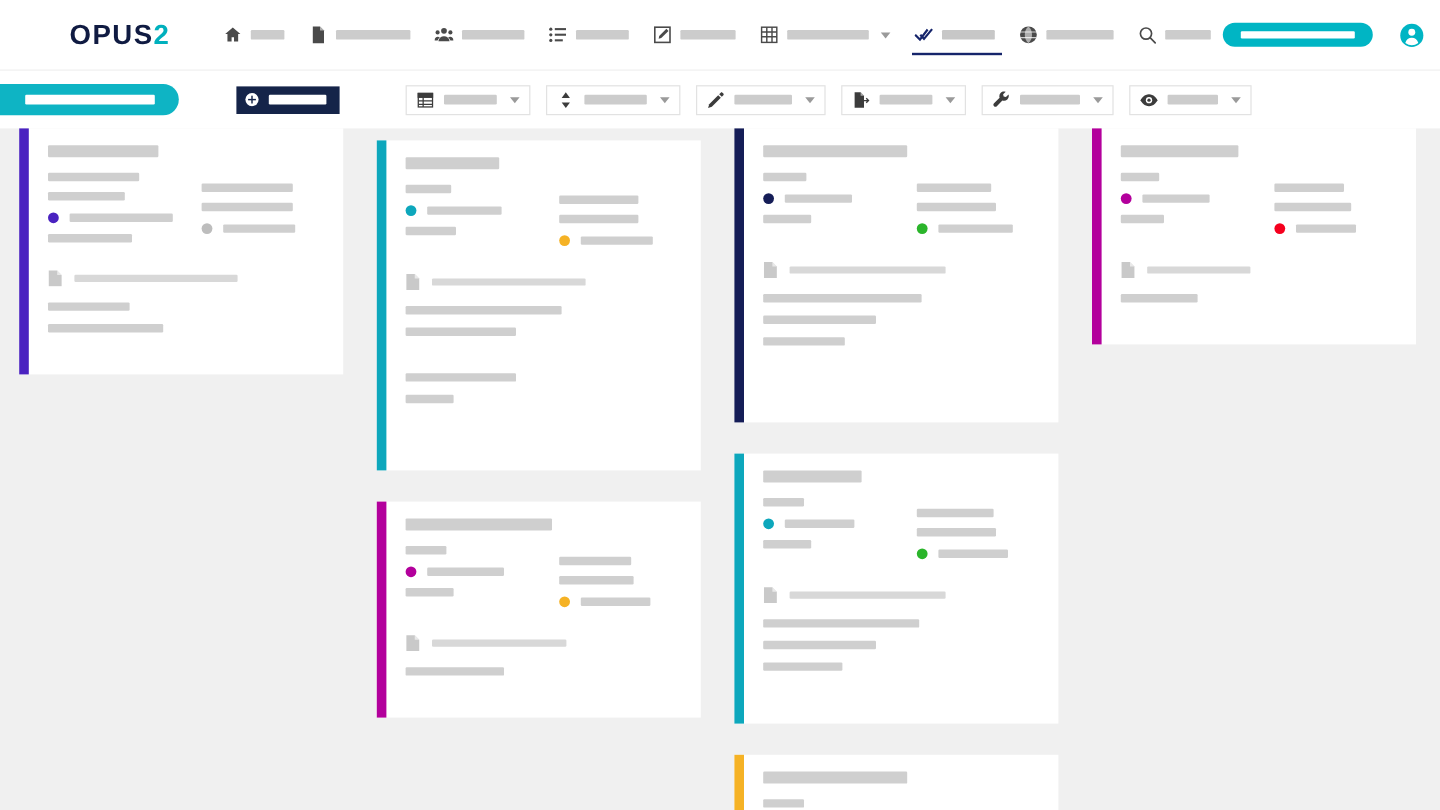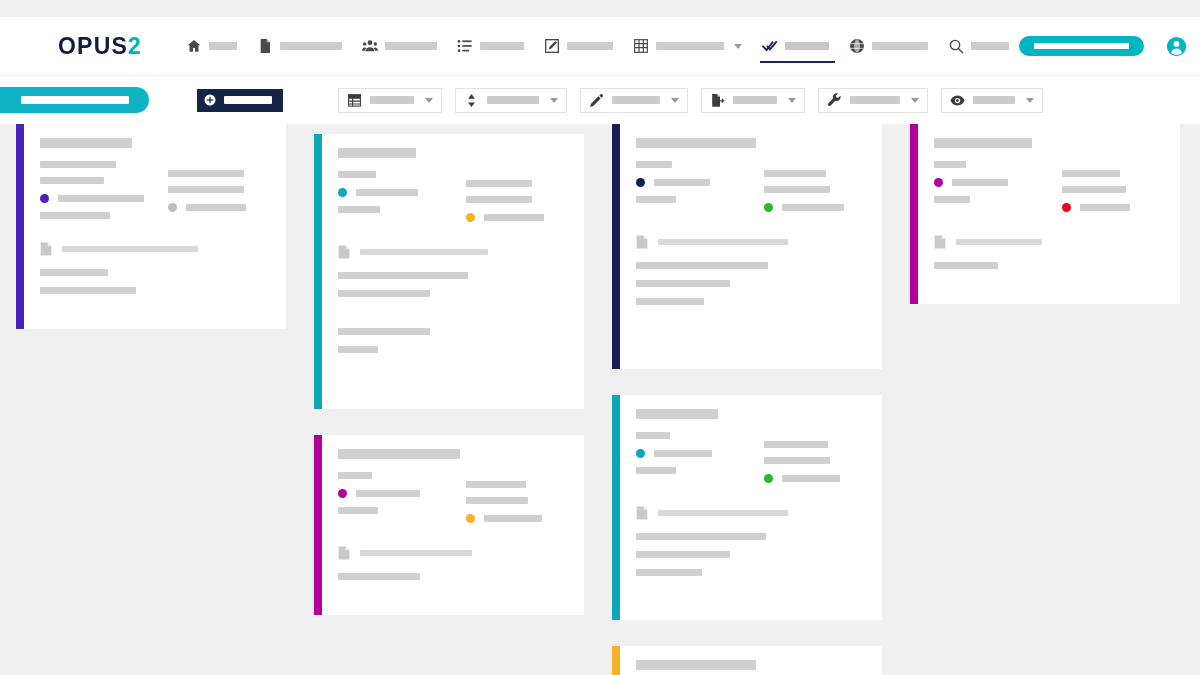--- a/index.html
+++ b/index.html
@@ -14,21 +14,20 @@
   }
 
   
   .topbar {
     height: 58px;
     background: #ffffff;
     display: flex;
     align-items: center;
     padding: 0 18px 0 0;
     position: relative;
-    margin-top: 17px;
   }
 
   .logo {
     margin-left: 58px;
     margin-right: 34px;
     font-size: 23px;
     letter-spacing: 1.2px;
     font-weight: 700;
     white-space: nowrap;
   }

